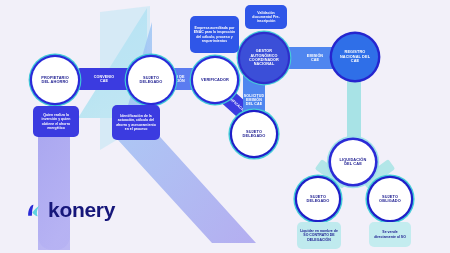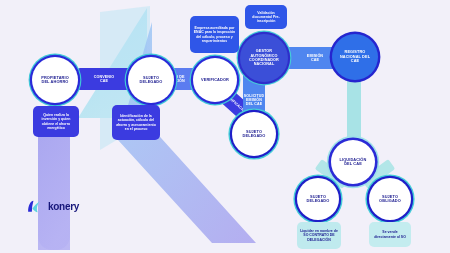--- a/index.html
+++ b/index.html
@@ -68,21 +68,21 @@
     display:flex; align-items:center; justify-content:center;
     padding:2px 3px;
   }
   .cap.indigo { background:#3b3be0; }
   .cap.royal  { background:#2f56e8; }
   .cap.aqua   { background:#bfeaee; color:#1b1b8f; }
   .cap.aqua2  { background:#c3ecef; color:#1b1b8f; }
 
   
   .logo { position:absolute; left:26px; top:198px; display:flex; align-items:center; gap:5px; }
-  .logo-text { font-size:10px; font-weight:700; color:#16167a; letter-spacing:-.3px; }
+  .logo-text { font-size:21px; font-weight:700; color:#16167a; letter-spacing:-.3px; }
 </style>
 </head>
 <body>
 
 <div id="stage">
 
   <svg class="bg-k" viewBox="0 0 450 253">
     <defs>
       <linearGradient id="gA" x1="0" y1="0" x2="0.35" y2="1">
         <stop offset="0" stop-color="#a9dff3"></stop>

